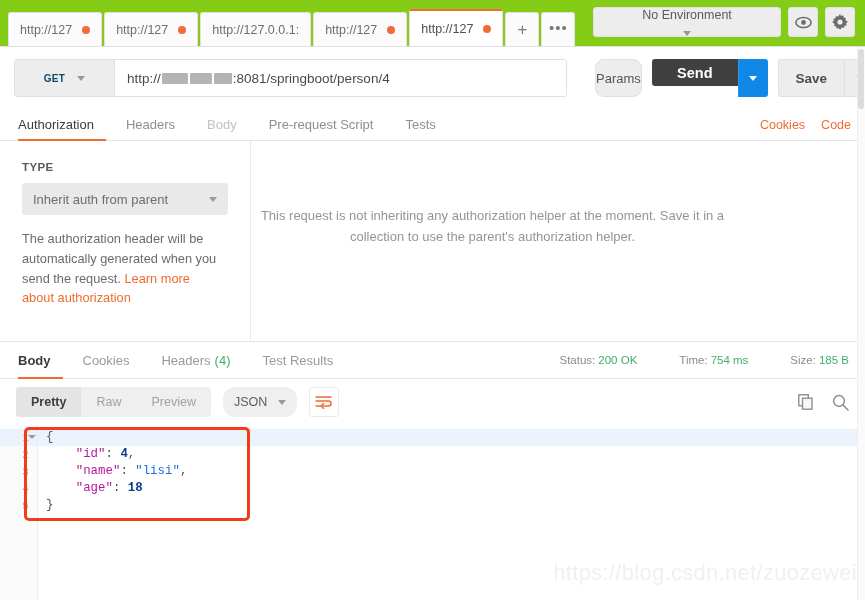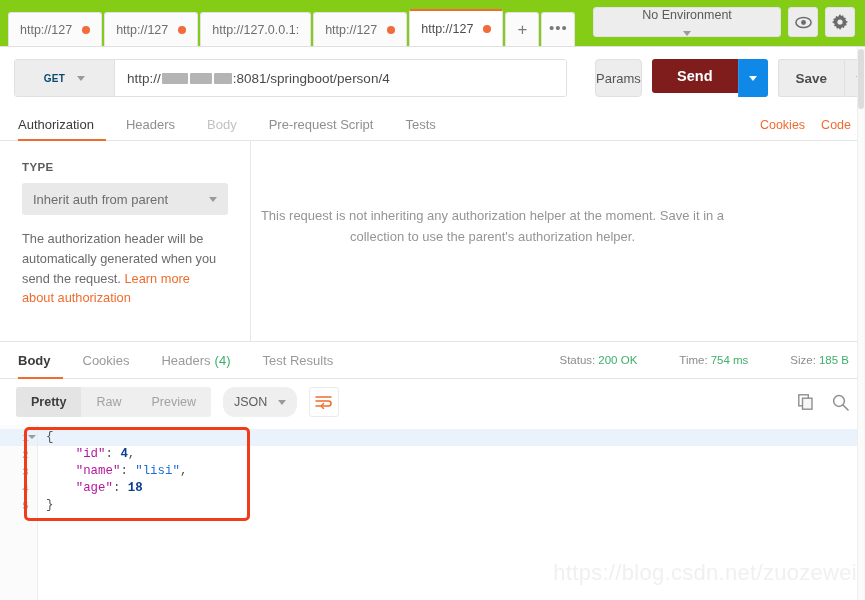--- a/index.html
+++ b/index.html
@@ -120,28 +120,28 @@
     white-space: nowrap;
   }
   .redact {
     display:inline-block; vertical-align: middle;
     background: #b4b4b4; border-radius: 1px;
     height: 11px; margin: 0 1px;
     filter: blur(0.6px);
   }
   .btn-params {
     width: 86px; height: 38px; margin-left: 28px;
-    background: #ededed; border: 1px solid #e0e0e0; border-radius: 4px;
+    background: #ededed; border: 1px solid #e0e0e0; border-radius: 9px;
     display:flex;align-items:center;justify-content:center;
     font-size:13px;color:#555; cursor:pointer;
   }
   .send-group { display:flex; margin-left: 10px; }
   .btn-send {
-    width: 86px; height: 34px;
-    background: #7f1d1d; border: none; border-radius: 3px 0 0 3px;
+    width: 86px; height: 27px;
+    background: #404040; border: none; border-radius: 3px 0 0 3px;
     color:#fff;font-size:14.5px;font-weight:700;
     display:flex;align-items:center;justify-content:center;cursor:pointer;
   }
   .btn-send-caret {
     width: 30px; height: 38px; background: #0f88e8;
     border-left: 1px solid #2c96ea; border-radius: 0 3px 3px 0;
     display:flex;align-items:center;justify-content:center;cursor:pointer;
   }
   .btn-send-caret .caret { border-top-color:#fff; }
   .save-group { display:flex; margin-left: 10px; }

